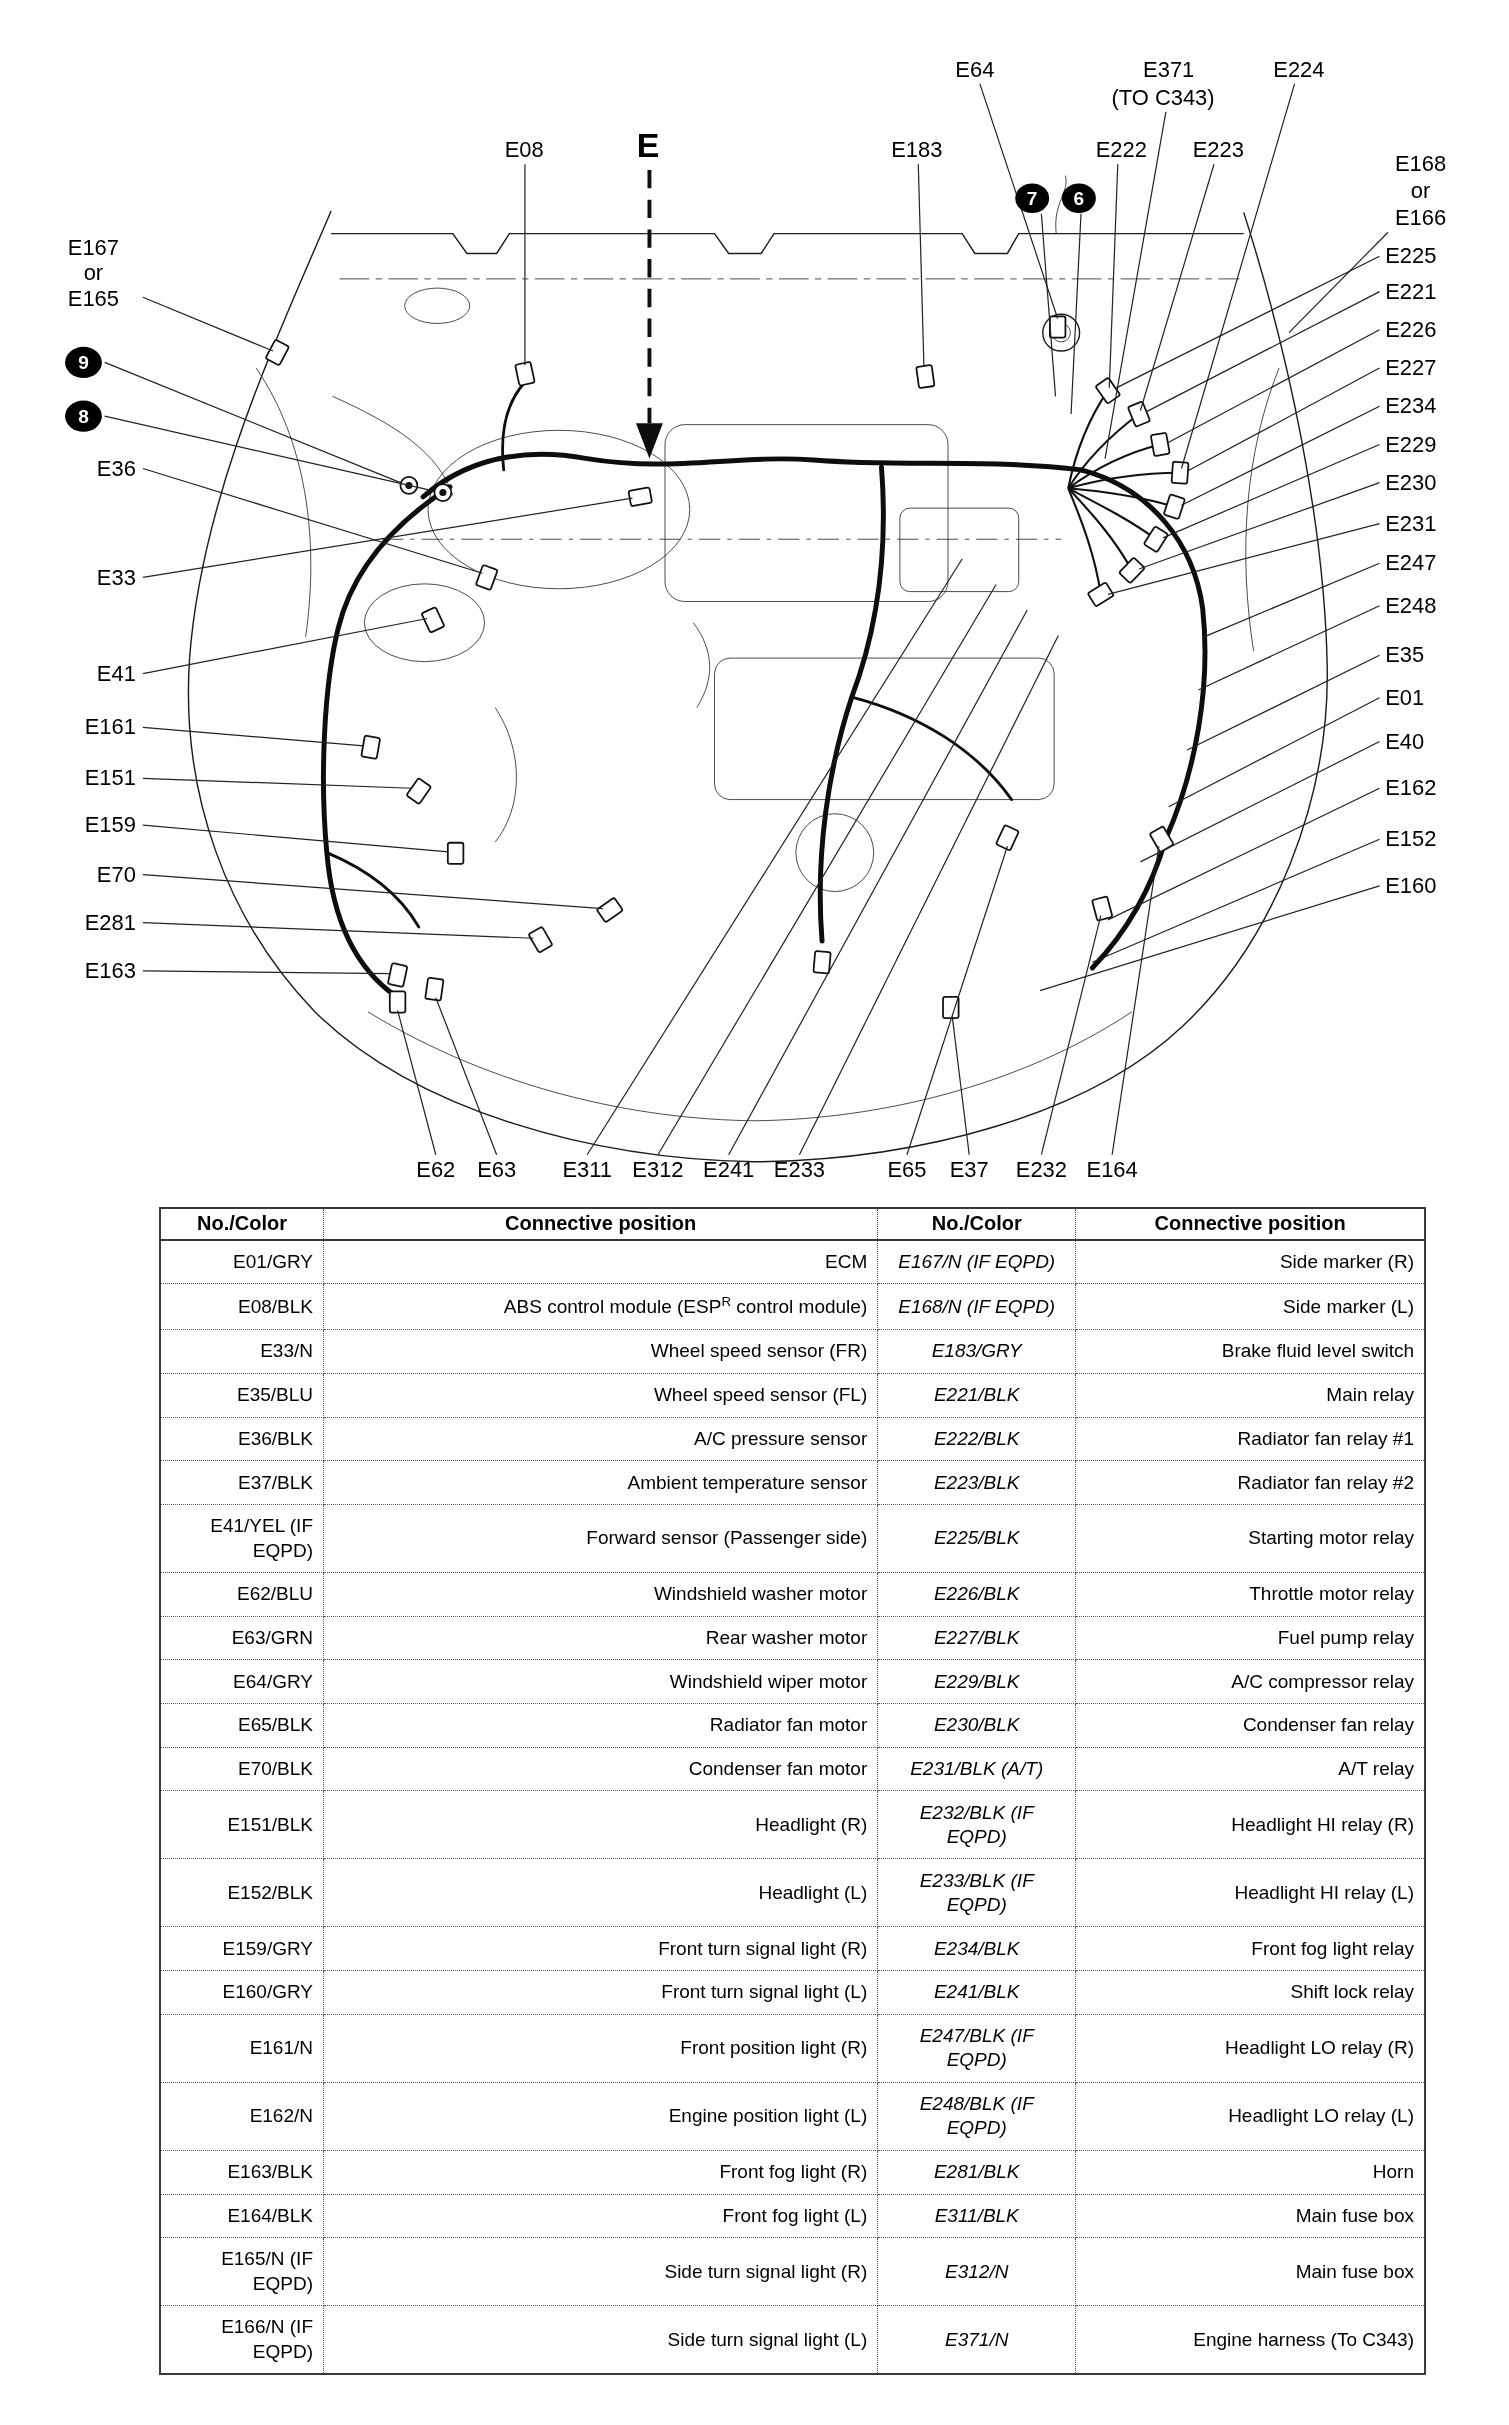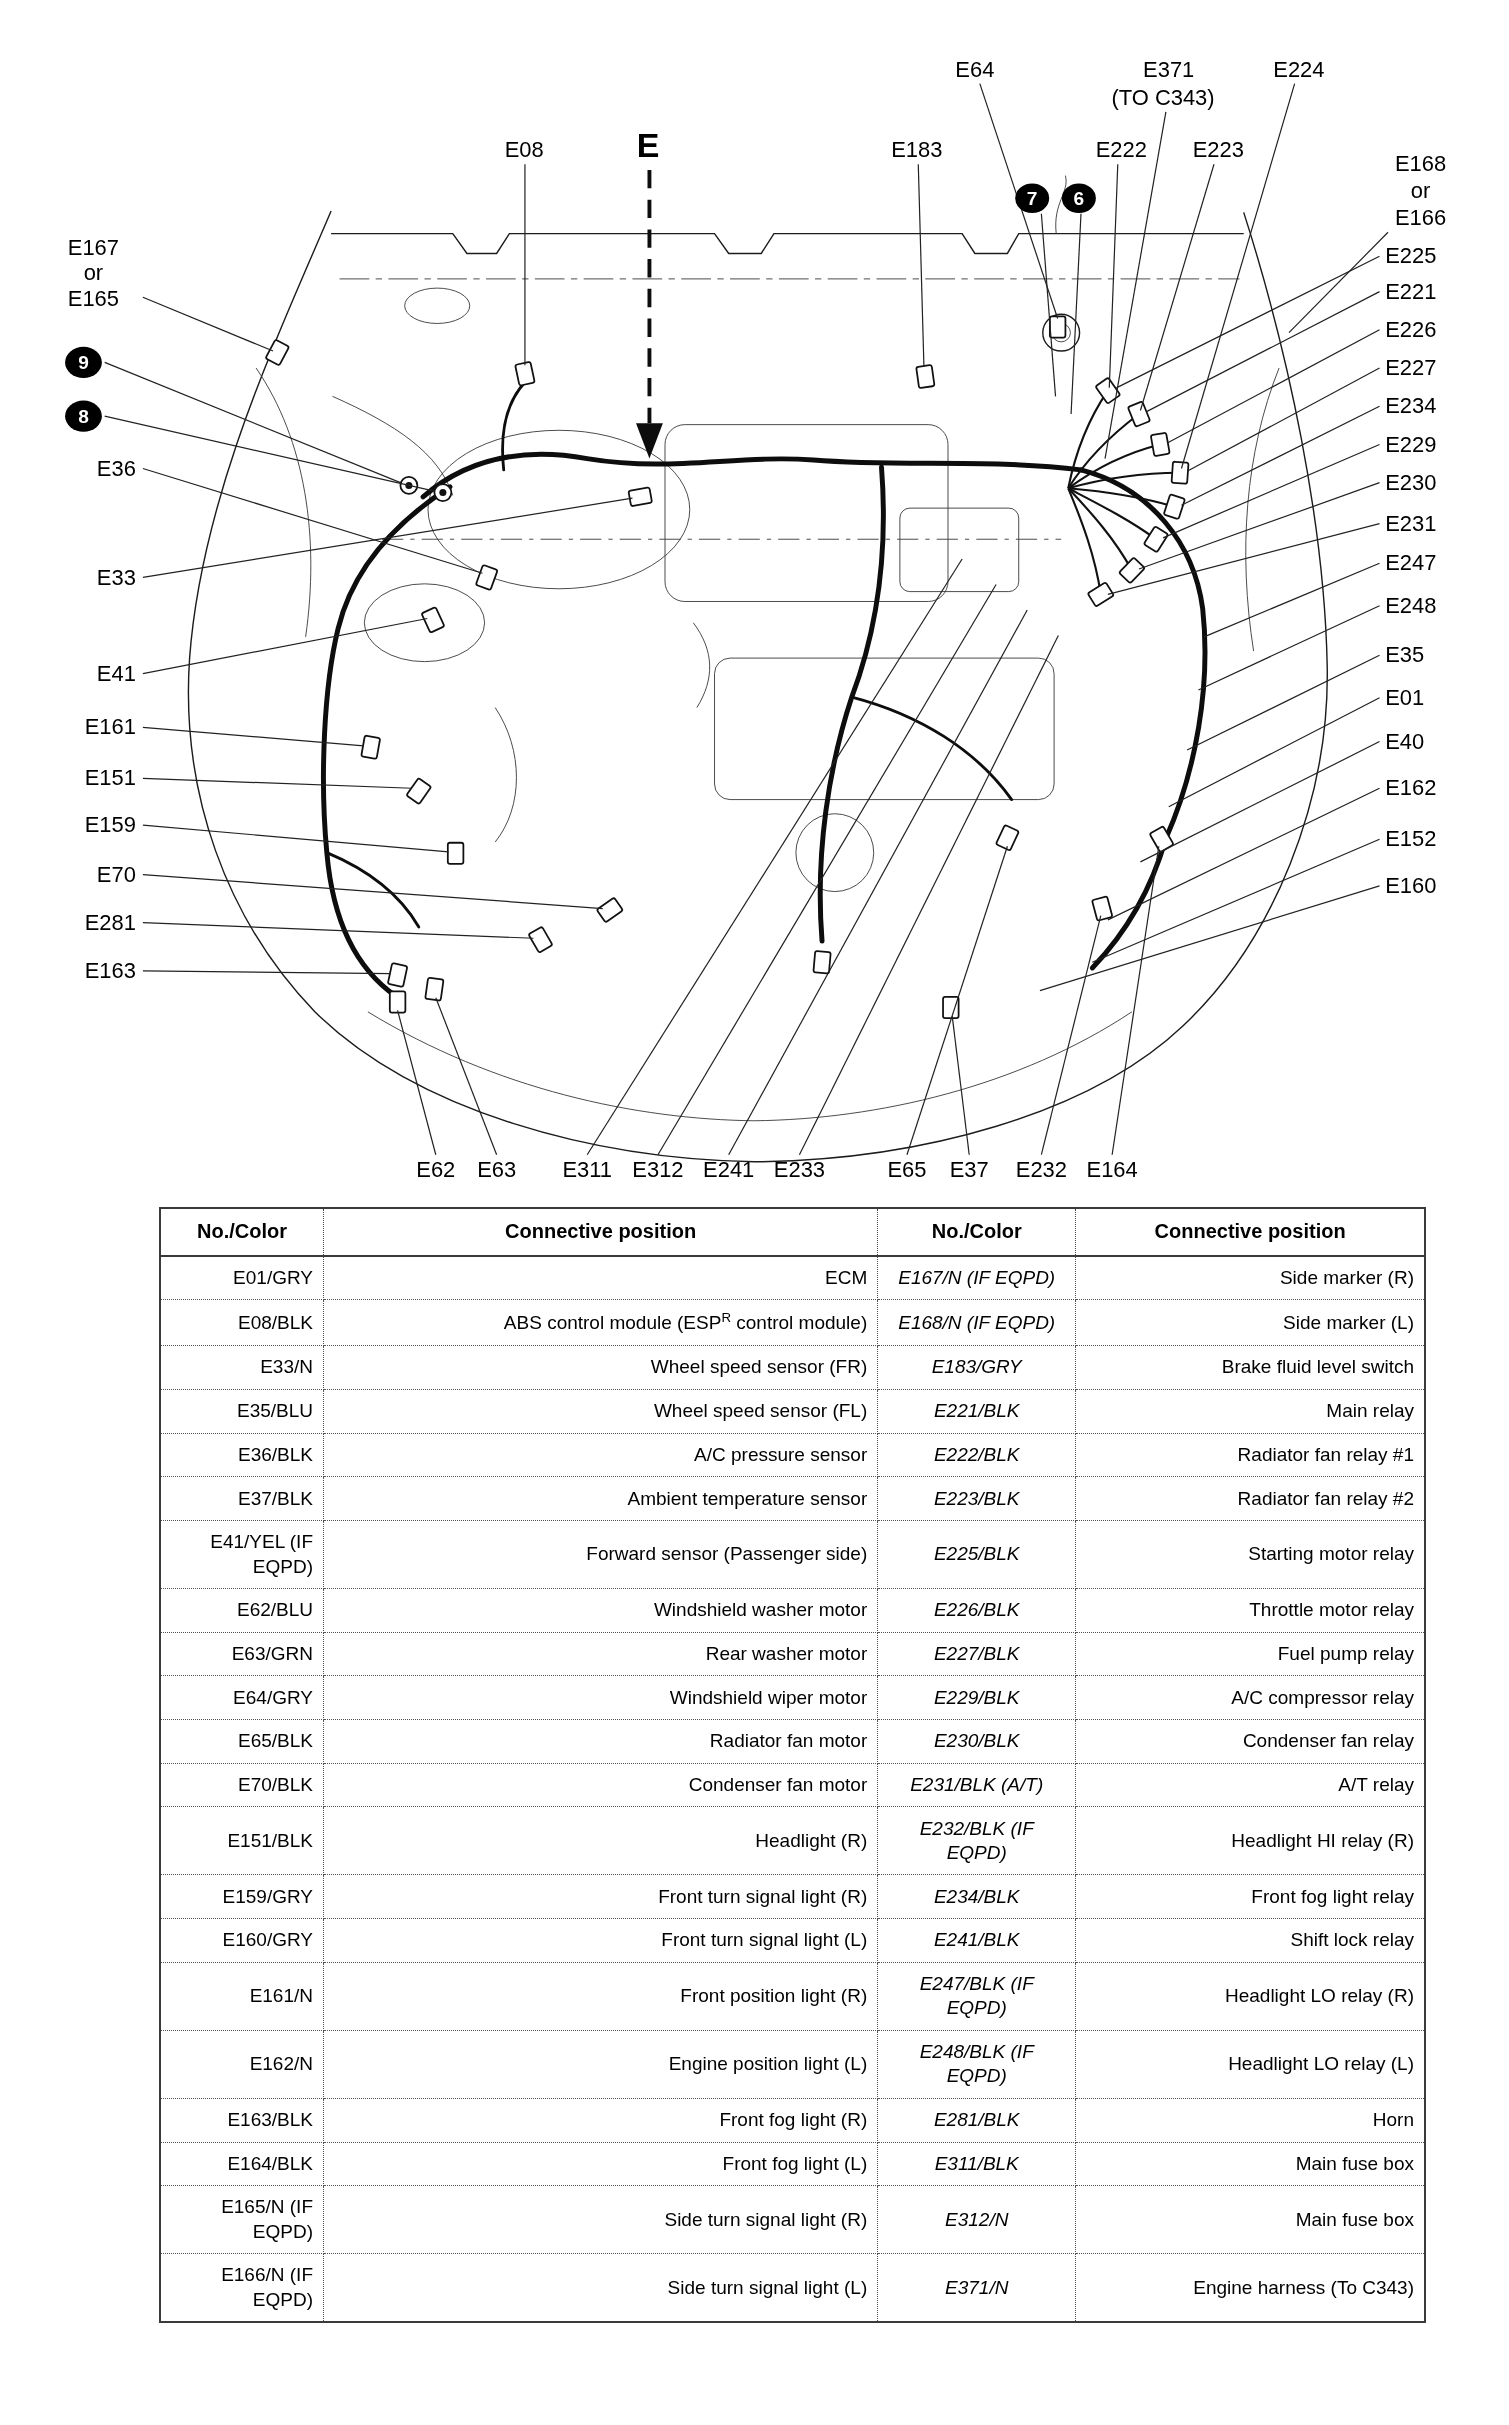--- a/index.html
+++ b/index.html
@@ -12,21 +12,21 @@
   .thin{stroke:#1c1c1c;stroke-width:2;fill:none;}
   .faint{stroke:#3c3c3c;stroke-width:1.3;fill:none;}
   .leader{stroke:#222;stroke-width:1.7;}
   .harness{stroke:#0d0d0d;stroke-width:7;fill:none;stroke-linecap:round;stroke-linejoin:round;}
   .harness-med{stroke:#0d0d0d;stroke-width:4;fill:none;stroke-linecap:round;}
   .fan{stroke:#111;stroke-width:3;fill:none;}
   #table-wrap{position:absolute;top:1207px;left:159px;width:1267px;}
   table.conn{border-collapse:collapse;width:100%;background:#fff;
              border:2.1px double #3a3a3a;font-size:19px;line-height:1.28;}
   table.conn th{border:1.4px dotted #4a4a4a;border-bottom:2.1px double #3a3a3a;
-                padding:10px 7px;font-size:20px;font-weight:bold;text-align:center;}
+                padding:2px 7px;font-size:20px;font-weight:bold;text-align:center;}
   table.conn td{border:1.1px dotted #555;padding:9.2px 10px;vertical-align:middle;}
   td.c-no{text-align:right;width:142px;}
   td.c-no3{text-align:center;width:177px;font-style:italic;}
   td.c-pos{text-align:right;}
   sup{font-size:70%;}
 </style>
 </head>
 <body>
 
 <div id="page">
@@ -332,20 +332,26 @@
             <td class="c-no3">E231/BLK (A/T)</td>
             <td class="c-pos">A/T relay</td>
           </tr>
           <tr>
             <td class="c-no">E151/BLK</td>
             <td class="c-pos">Headlight (R)</td>
             <td class="c-no3">E232/BLK (IF EQPD)</td>
             <td class="c-pos">Headlight HI relay (R)</td>
           </tr>
           <tr>
+            <td class="c-no">E152/BLK</td>
+            <td class="c-pos">Headlight (L)</td>
+            <td class="c-no3">E233/BLK (IF EQPD)</td>
+            <td class="c-pos">Headlight HI relay (L)</td>
+          </tr>
+          <tr>
             <td class="c-no">E159/GRY</td>
             <td class="c-pos">Front turn signal light (R)</td>
             <td class="c-no3">E234/BLK</td>
             <td class="c-pos">Front fog light relay</td>
           </tr>
           <tr>
             <td class="c-no">E160/GRY</td>
             <td class="c-pos">Front turn signal light (L)</td>
             <td class="c-no3">E241/BLK</td>
             <td class="c-pos">Shift lock relay</td>

